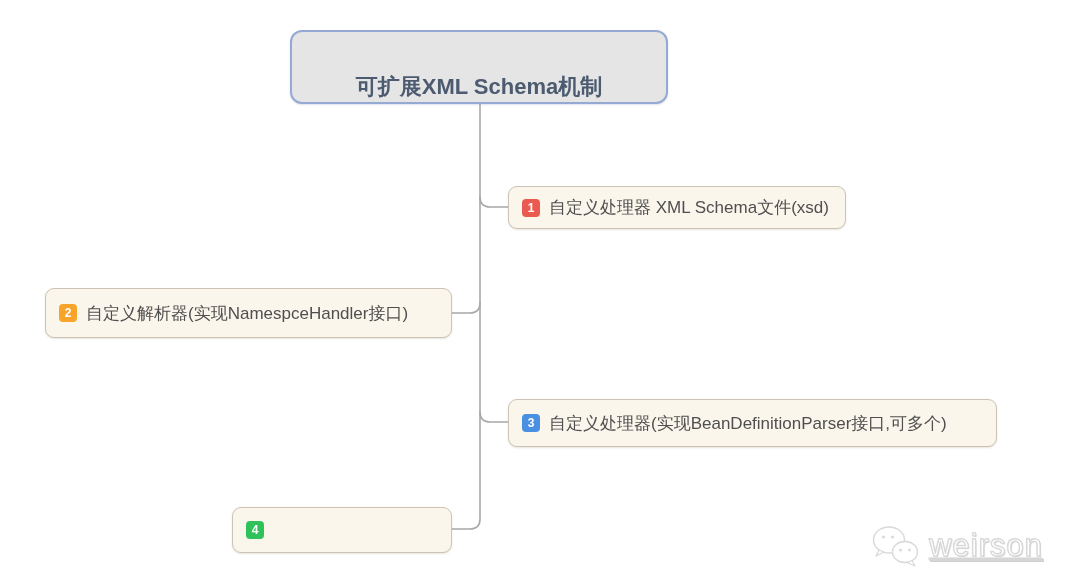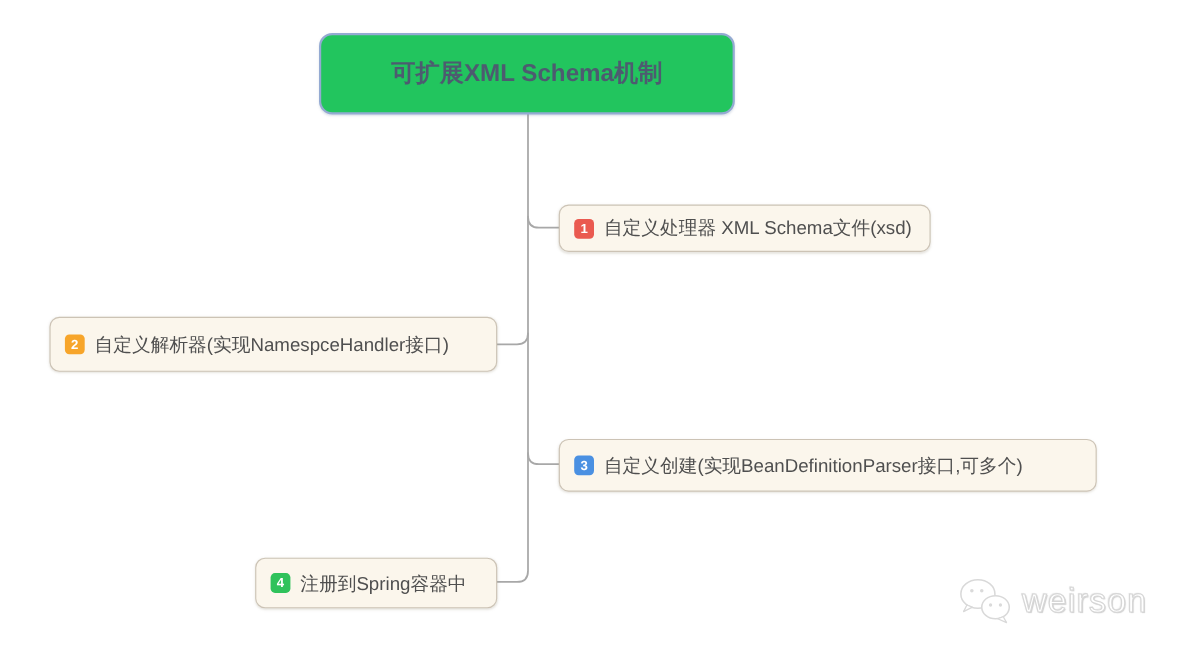--- a/index.html
+++ b/index.html
@@ -22,25 +22,25 @@
     height: 587px;
     pointer-events: none;
   }
   .root-node {
     position: absolute;
     left: 290px;
     top: 30px;
     width: 378px;
     height: 74px;
     box-sizing: border-box;
-    background: #22c55e;
+    background: #e5e5e5;
     border: 2px solid #94aad2;
     border-radius: 12px;
     display: flex;
-    align-items: center;
+    align-items: flex-end;
     justify-content: center;
     font-size: 22px;
     font-weight: bold;
     color: #4d5b70;
     white-space: nowrap;
     box-shadow: 0 1px 2px rgba(120,140,170,0.25);
   }
   .child-node {
     position: absolute;
     box-sizing: border-box;
@@ -81,20 +81,21 @@
     align-items: center;
     gap: 8px;
   }
   .watermark-text {
     font-size: 31px;
     font-weight: 400;
     color: #ffffff;
     -webkit-text-stroke: 1px #d6d6d6;
     text-shadow: 1px 1px 1px #cfcfcf, -1px -1px 1px #e8e8e8;
     letter-spacing: 1px;
+    text-decoration: underline;
   }
   .wechat-icon { display: block; }
 </style>
 </head>
 <body>
 
 <div class="canvas">
 
   <svg class="connectors" viewBox="0 0 1071 587" xmlns="http://www.w3.org/2000/svg">
 
@@ -116,26 +117,25 @@
     <span>自定义处理器 XML Schema文件(xsd)</span>
   </div>
 
   <div class="child-node node-2">
     <span class="badge" style="background: rgb(247, 165, 42);">2</span>
     <span>自定义解析器(实现NamespceHandler接口)</span>
   </div>
 
   <div class="child-node node-3">
     <span class="badge" style="background: rgb(74, 144, 226);">3</span>
-    <span>自定义创建(实现BeanDefinitionParser接口,可多个)</span>
+    <span>自定义处理器(实现BeanDefinitionParser接口,可多个)</span>
   </div>
 
   <div class="child-node node-4">
     <span class="badge" style="background: rgb(47, 194, 91);">4</span>
-    <span>注册到Spring容器中</span>
   </div>
 
   <div class="watermark">
     <svg class="wechat-icon" width="52" height="46" viewBox="0 0 52 46" xmlns="http://www.w3.org/2000/svg">
 
       <ellipse cx="20" cy="17" rx="15.5" ry="13" fill="#ffffff" stroke="#d9d9d9" stroke-width="1.4"></ellipse>
       <path d="M10,27 L7,33 L15,29 Z" fill="#ffffff" stroke="#d9d9d9" stroke-width="1.2" stroke-linejoin="round"></path>
       <circle cx="14.5" cy="14" r="1.6" fill="#dadada"></circle>
       <circle cx="23.5" cy="14" r="1.6" fill="#dadada"></circle>
 

